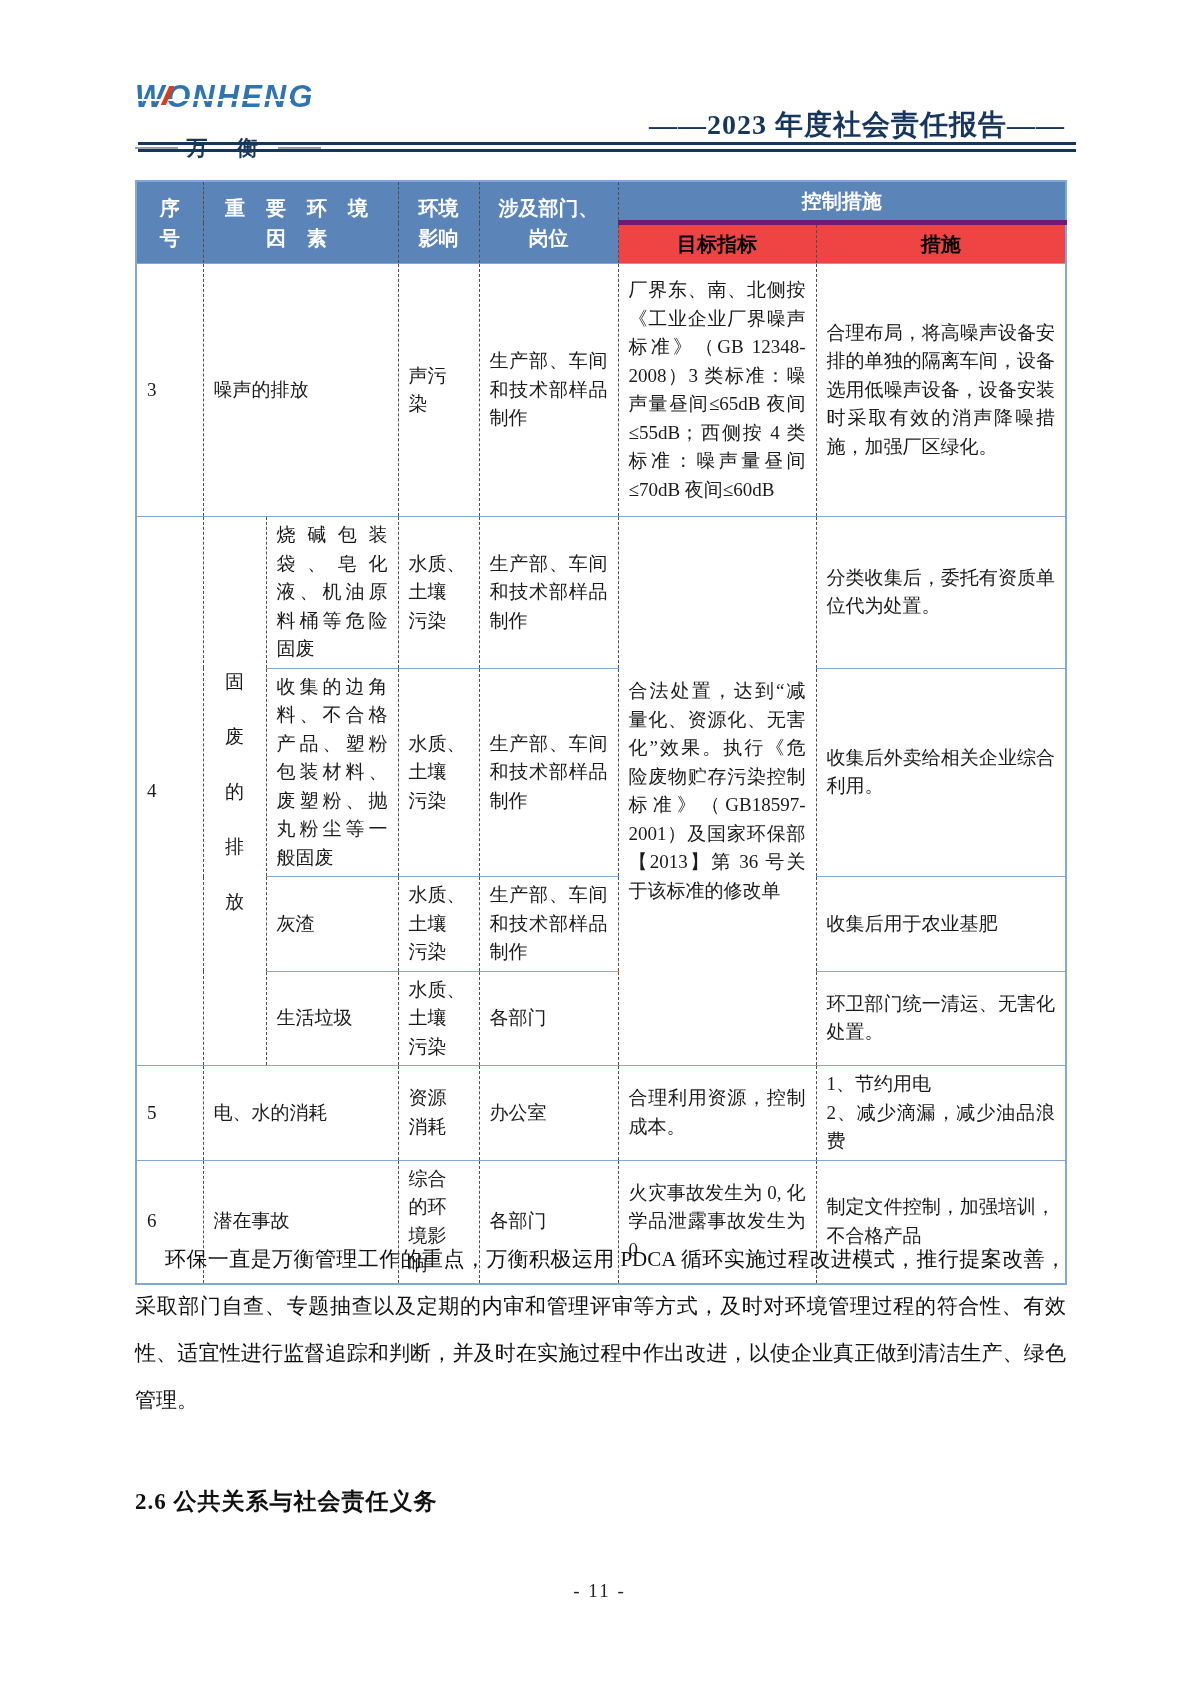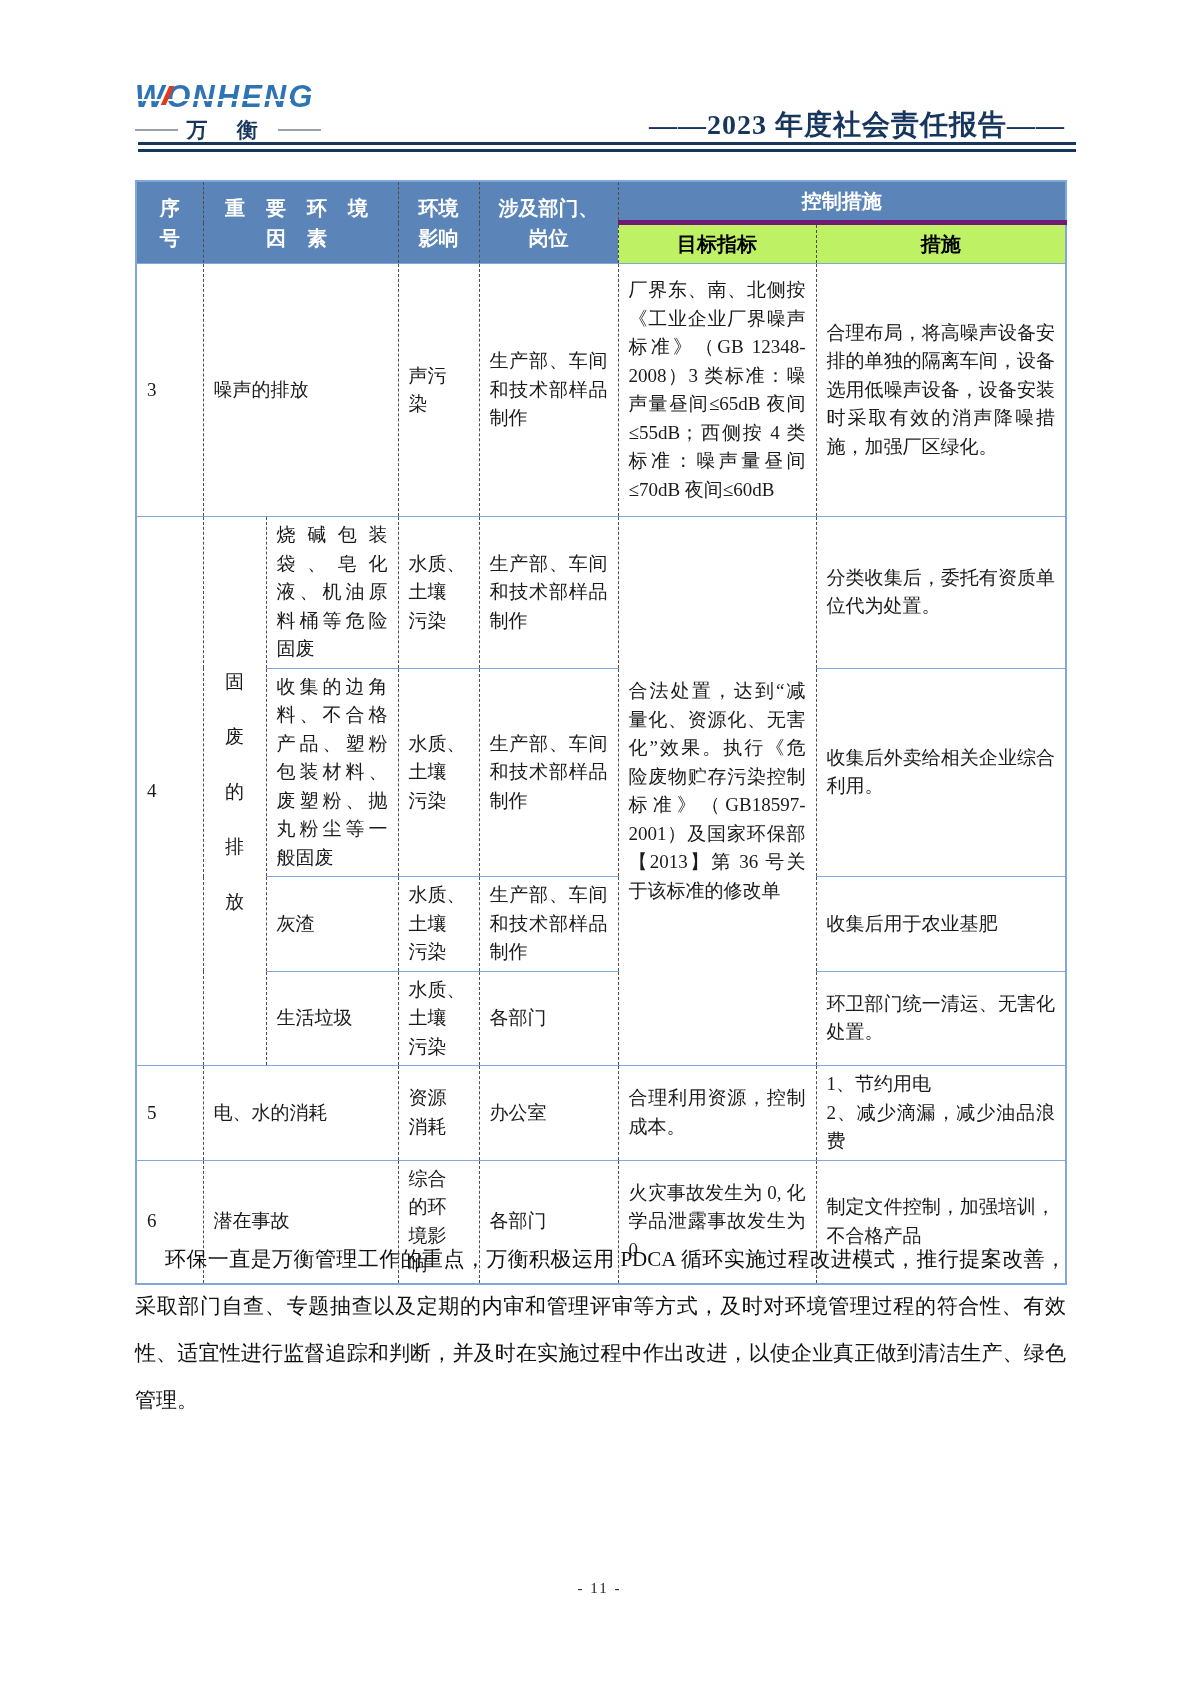--- a/index.html
+++ b/index.html
@@ -23,21 +23,21 @@
     font-size:31px;font-weight:bold;font-style:italic;
     letter-spacing:2px;color:var(--logo_blue);line-height:34px;
   }
   .logo-word::after{
     content:"";position:absolute;left:0;right:30px;top:19px;height:2px;background:#ffffff;
   }
   .logo-red{
     position:absolute;left:30px;top:6px;width:5px;height:19px;
     background:var(--logo_red);transform:skewX(-24deg);
   }
-  .logo-sub{display:flex;align-items:center;margin-top:2px;width:186px;justify-content:center;}
+  .logo-sub{display:flex;align-items:center;margin-top:20px;width:186px;justify-content:center;}
   .dash{flex:1;height:2px;background:#9aa0a6;}
   .logo-sub-text{
     padding:0 8px;font-size:21px;font-weight:bold;color:var(--navy);
     letter-spacing:12px;white-space:nowrap;
   }
   .report-title{
     position:absolute;right:134px;top:106px;
     font-size:28px;color:var(--navy);font-weight:bold;letter-spacing:1px;
   }
   .header-rule{
@@ -56,21 +56,21 @@
     border-top:1px solid var(--divider_blue);
     vertical-align:middle;padding:4px 10px;
     word-break:break-word;
   }
   .bluehead{
     background:var(--header_blue);color:#ffffff;font-weight:bold;
     font-size:20px;text-align:center;border-top:none;
   }
   .control-h{border-bottom:5px solid #701a75;}
   .subhead{
-    background:#bef264;color:#000000;font-weight:bold;
+    background:#ef4444;color:#000000;font-weight:bold;
     font-size:20px;text-align:center;border-top:2px solid #ffffff;
   }
   .subhead-measure{border-left:1px dotted #4d4d4d;}
   .pre{white-space:pre-line;}
   .c-factor-h{letter-spacing:8px;}
   .r-head1{height:34px;}
   .r-head2{height:36px;}
   .r3{height:253px;}
   .r4a{height:112px;}
   .r4b{height:197px;}
@@ -93,21 +93,21 @@
     position:absolute;left:135px;top:1236px;width:931px;margin:0;
     font-size:21px;line-height:47px;text-align:justify;text-indent:30px;
     color:#111111;
   }
   .section-heading{
     position:absolute;left:135px;top:1486px;margin:0;
     font-size:23px;font-weight:bold;color:#111111;letter-spacing:1px;
   }
   .page-number{
     position:absolute;left:0;top:1580px;width:1199px;
-    text-align:center;font-size:15px;color:#222222;letter-spacing:2px;
+    text-align:center;font-size:19px;color:#222222;letter-spacing:2px;
   }
 </style>
 </head>
 <body>
 
 <div class="page">
 
   <div>
     <div class="logo">
       <div class="logo-word">WONHENG</div>
@@ -214,16 +214,17 @@
 响</td>
         <td class="c-dept">各部门</td>
         <td class="c-target">火灾事故发生为 0, 化学品泄露事故发生为 0</td>
         <td class="c-measure">制定文件控制，加强培训，不合格产品</td>
       </tr>
     </tbody>
   </table>
 
   <p class="body-paragraph">环保一直是万衡管理工作的重点，万衡积极运用 PDCA 循环实施过程改进模式，推行提案改善，采取部门自查、专题抽查以及定期的内审和管理评审等方式，及时对环境管理过程的符合性、有效性、适宜性进行监督追踪和判断，并及时在实施过程中作出改进，以使企业真正做到清洁生产、绿色管理。</p>
 
+  <h2 class="section-heading">2.6 公共关系与社会责任义务</h2>
 
   <div class="page-number">- 11 -</div>
 
 </div>
 
 </body></html>

